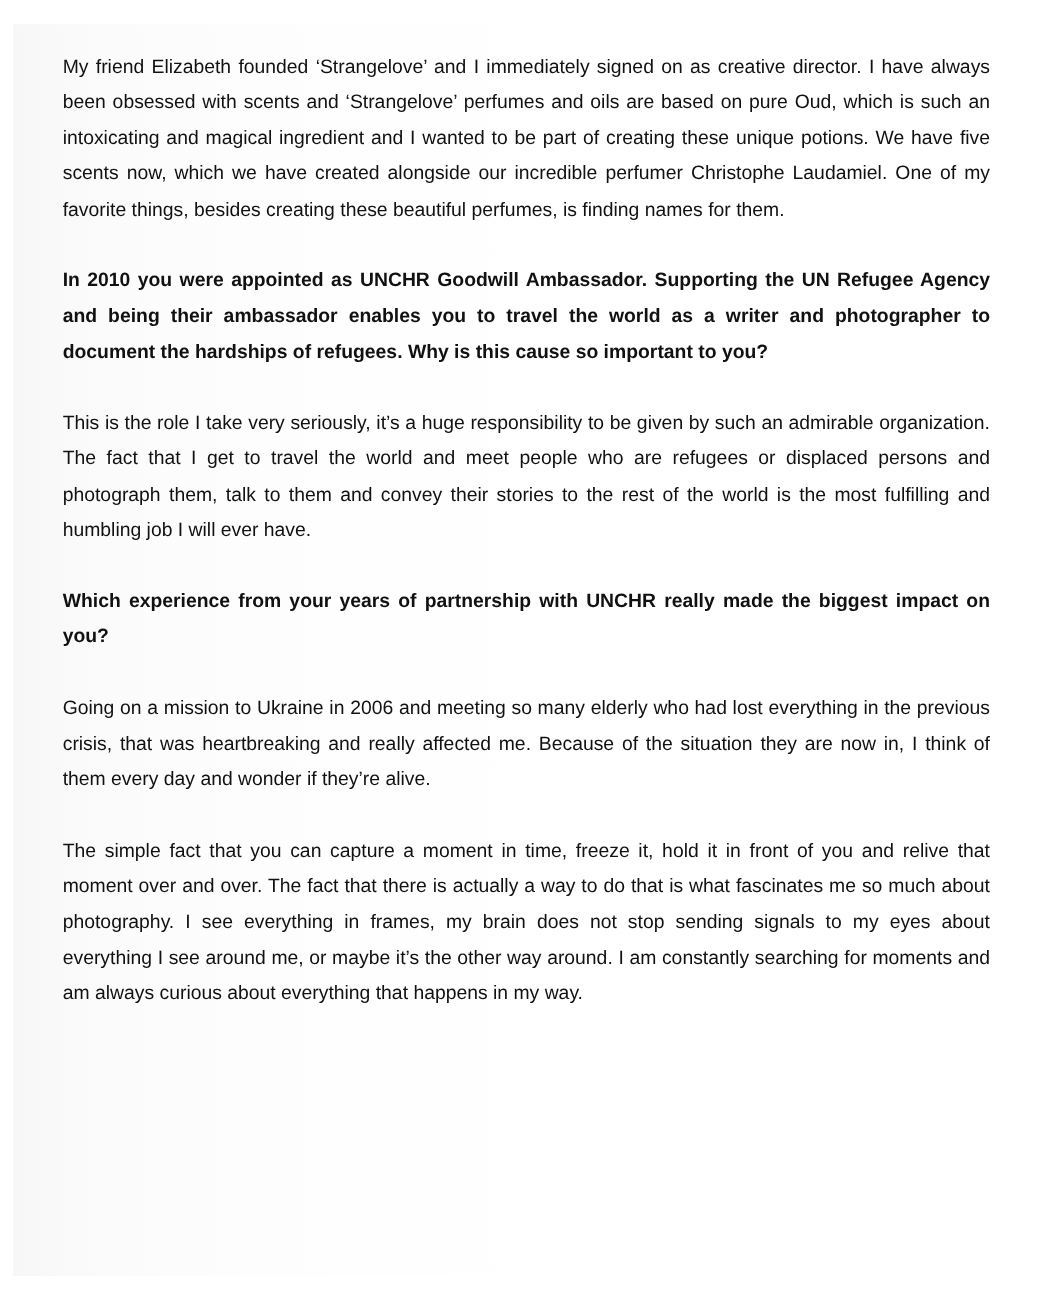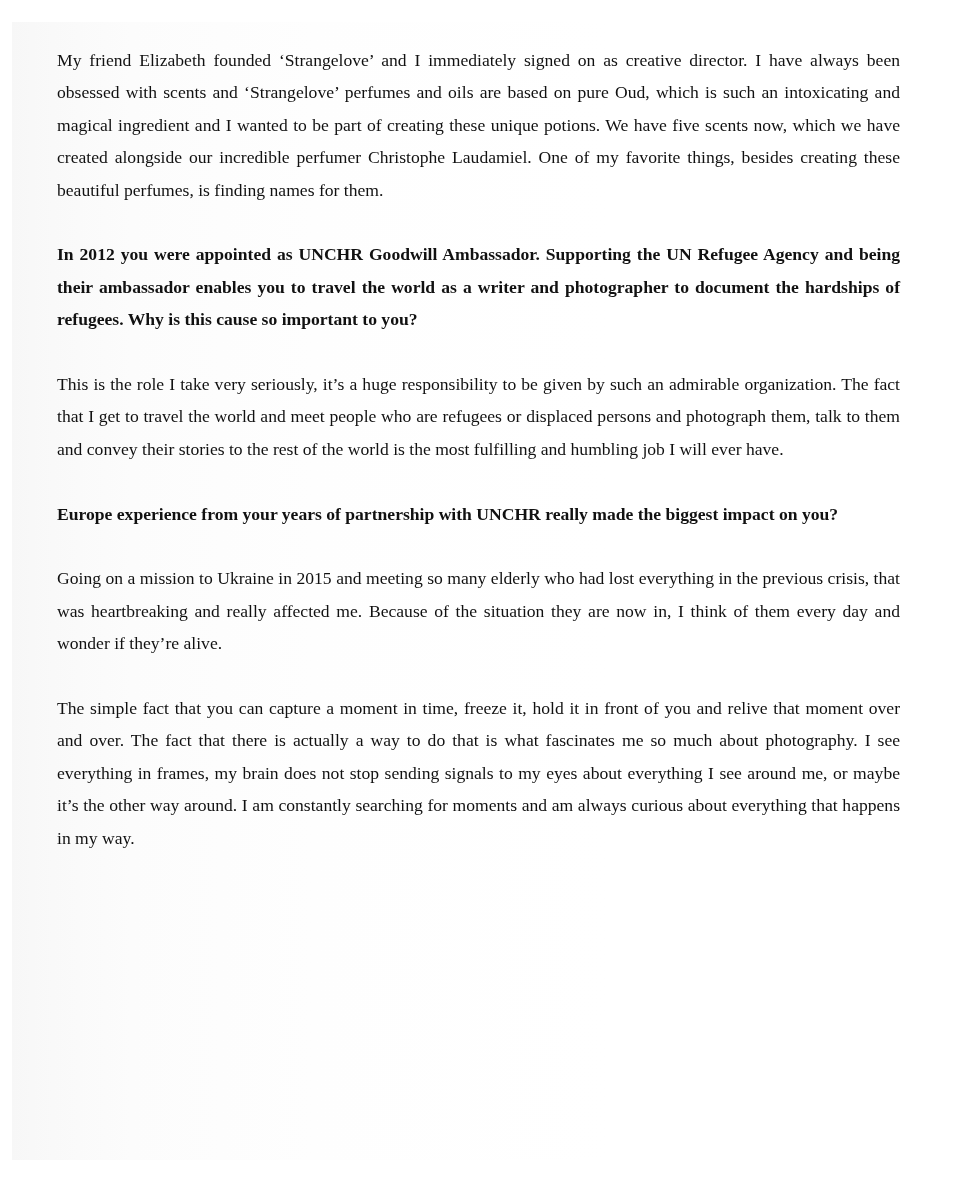--- a/index.html
+++ b/index.html
@@ -19,21 +19,21 @@
       top: 22px;
       width: 938px;
       height: 1138px;
       background: linear-gradient(to right, #f7f7f7 0px, #f9f9f9 40px, #fcfcfc 120px, #fefefe 300px, #ffffff 600px);
     }
     .content {
       position: absolute;
       left: 57px;
       top: 44px;
       width: 843px;
-      font-family: Liberation Serif, serif;
+      font-family: Liberation Sans, sans-serif;
       font-size: 17.6px;
       line-height: 32.4px;
       color: #111111;
       text-align: justify;
     }
     .content p {
       margin: 0 0 32.4px 0;
     }
     .content p.question {
       font-weight: bold;
@@ -42,18 +42,18 @@
       margin-bottom: 0;
     }
   </style>
 </head>
 <body>
 
 <div class="panel"></div>
 
 <div class="content">
   <p class="answer">My friend Elizabeth founded ‘Strangelove’ and I immediately signed on as creative director. I have always been obsessed with scents and ‘Strangelove’ perfumes and oils are based on pure Oud, which is such an intoxicating and magical ingredient and I wanted to be part of creating these unique potions. We have five scents now, which we have created alongside our incredible perfumer Christophe Laudamiel. One of my favorite things, besides creating these beautiful perfumes, is finding names for them.</p>
-  <p class="question">In 2012 you were appointed as UNCHR Goodwill Ambassador.  Supporting the UN Refugee Agency and being their ambassador enables you to travel the world as a writer and photographer to document the hardships of refugees. Why is this cause so important to you?</p>
+  <p class="question">In 2010 you were appointed as UNCHR Goodwill Ambassador.  Supporting the UN Refugee Agency and being their ambassador enables you to travel the world as a writer and photographer to document the hardships of refugees. Why is this cause so important to you?</p>
   <p class="answer">This is the role I take very seriously, it’s a huge responsibility to be given by such an admirable organization. The fact that I get to travel the world  and meet people who are refugees or displaced persons and photograph them, talk to them and convey their stories to the rest of the world is the most fulfilling and humbling job I will ever have.</p>
-  <p class="question">Europe experience from your years of partnership with UNCHR really made the biggest impact on you?</p>
-  <p class="answer">Going on a mission to Ukraine in 2015 and meeting so many elderly who had lost everything in the previous crisis, that was heartbreaking and really affected me. Because of the situation they are now in, I think of them every day and wonder if they’re alive.</p>
+  <p class="question">Which experience from your years of partnership with UNCHR really made the biggest impact on you?</p>
+  <p class="answer">Going on a mission to Ukraine in 2006 and meeting so many elderly who had lost everything in the previous crisis, that was heartbreaking and really affected me. Because of the situation they are now in, I think of them every day and wonder if they’re alive.</p>
   <p class="answer">The simple fact that you can capture a moment in time, freeze it, hold it in front of you and relive that moment over and over. The fact that there is actually a way to do that is what fascinates me so much about photography. I see everything in frames, my brain does not stop sending signals to my eyes about everything I see around me, or maybe it’s the other way around. I am constantly searching for moments and am always curious about everything that happens in my way.</p>
 </div>
 
 </body></html>

